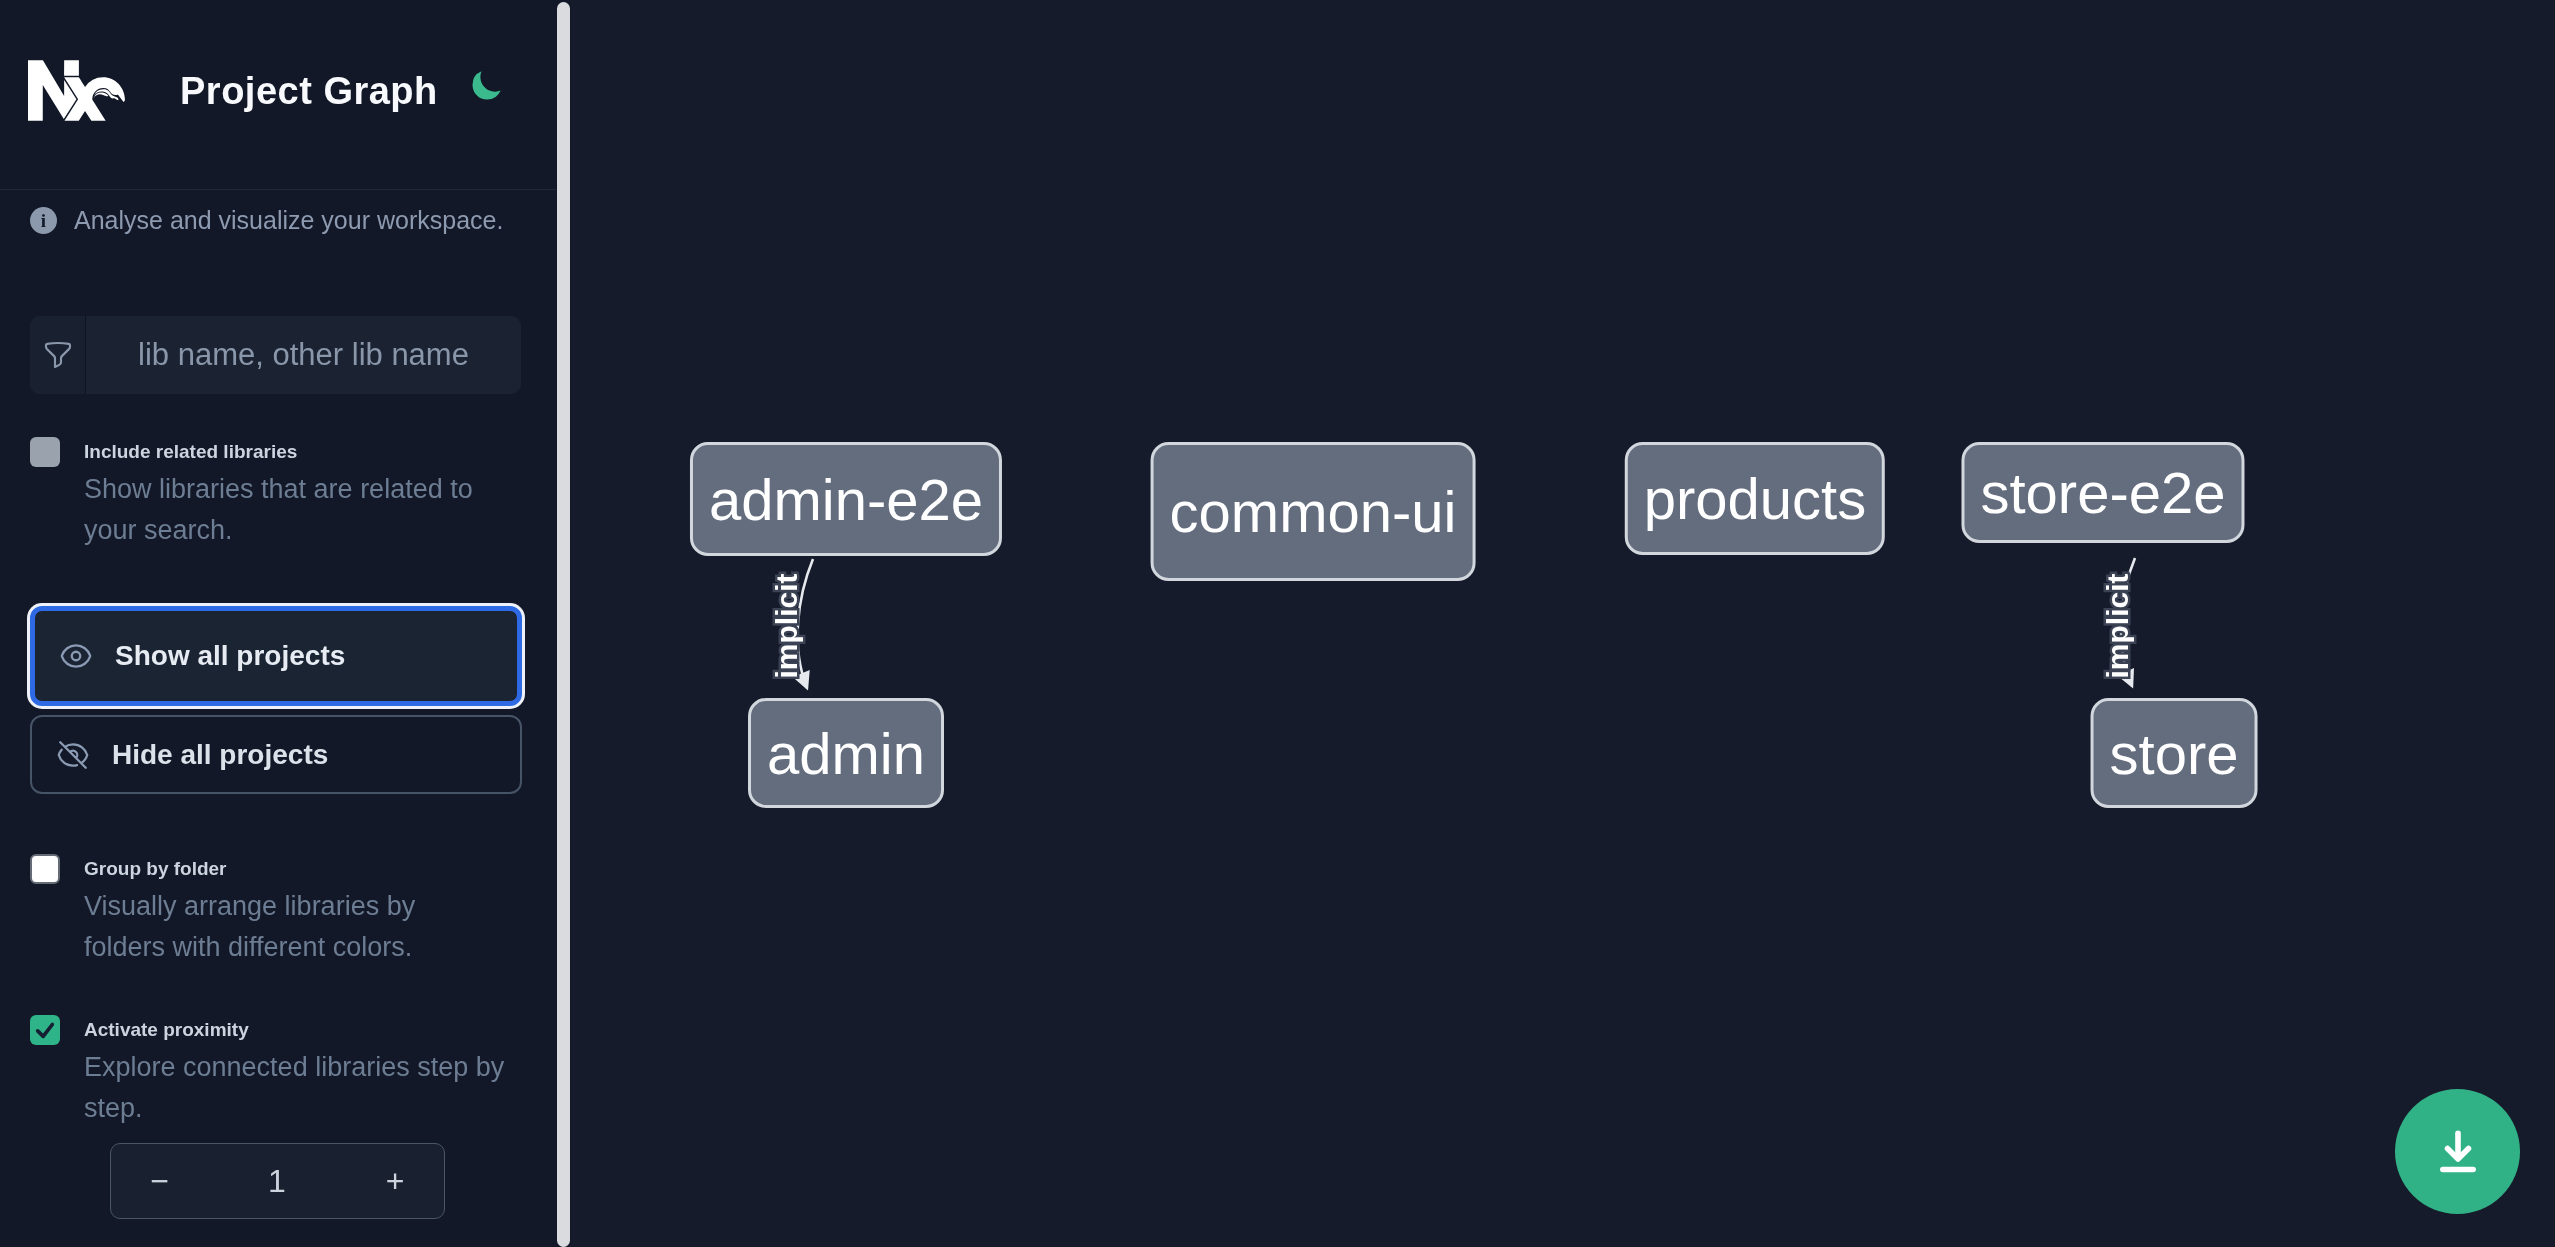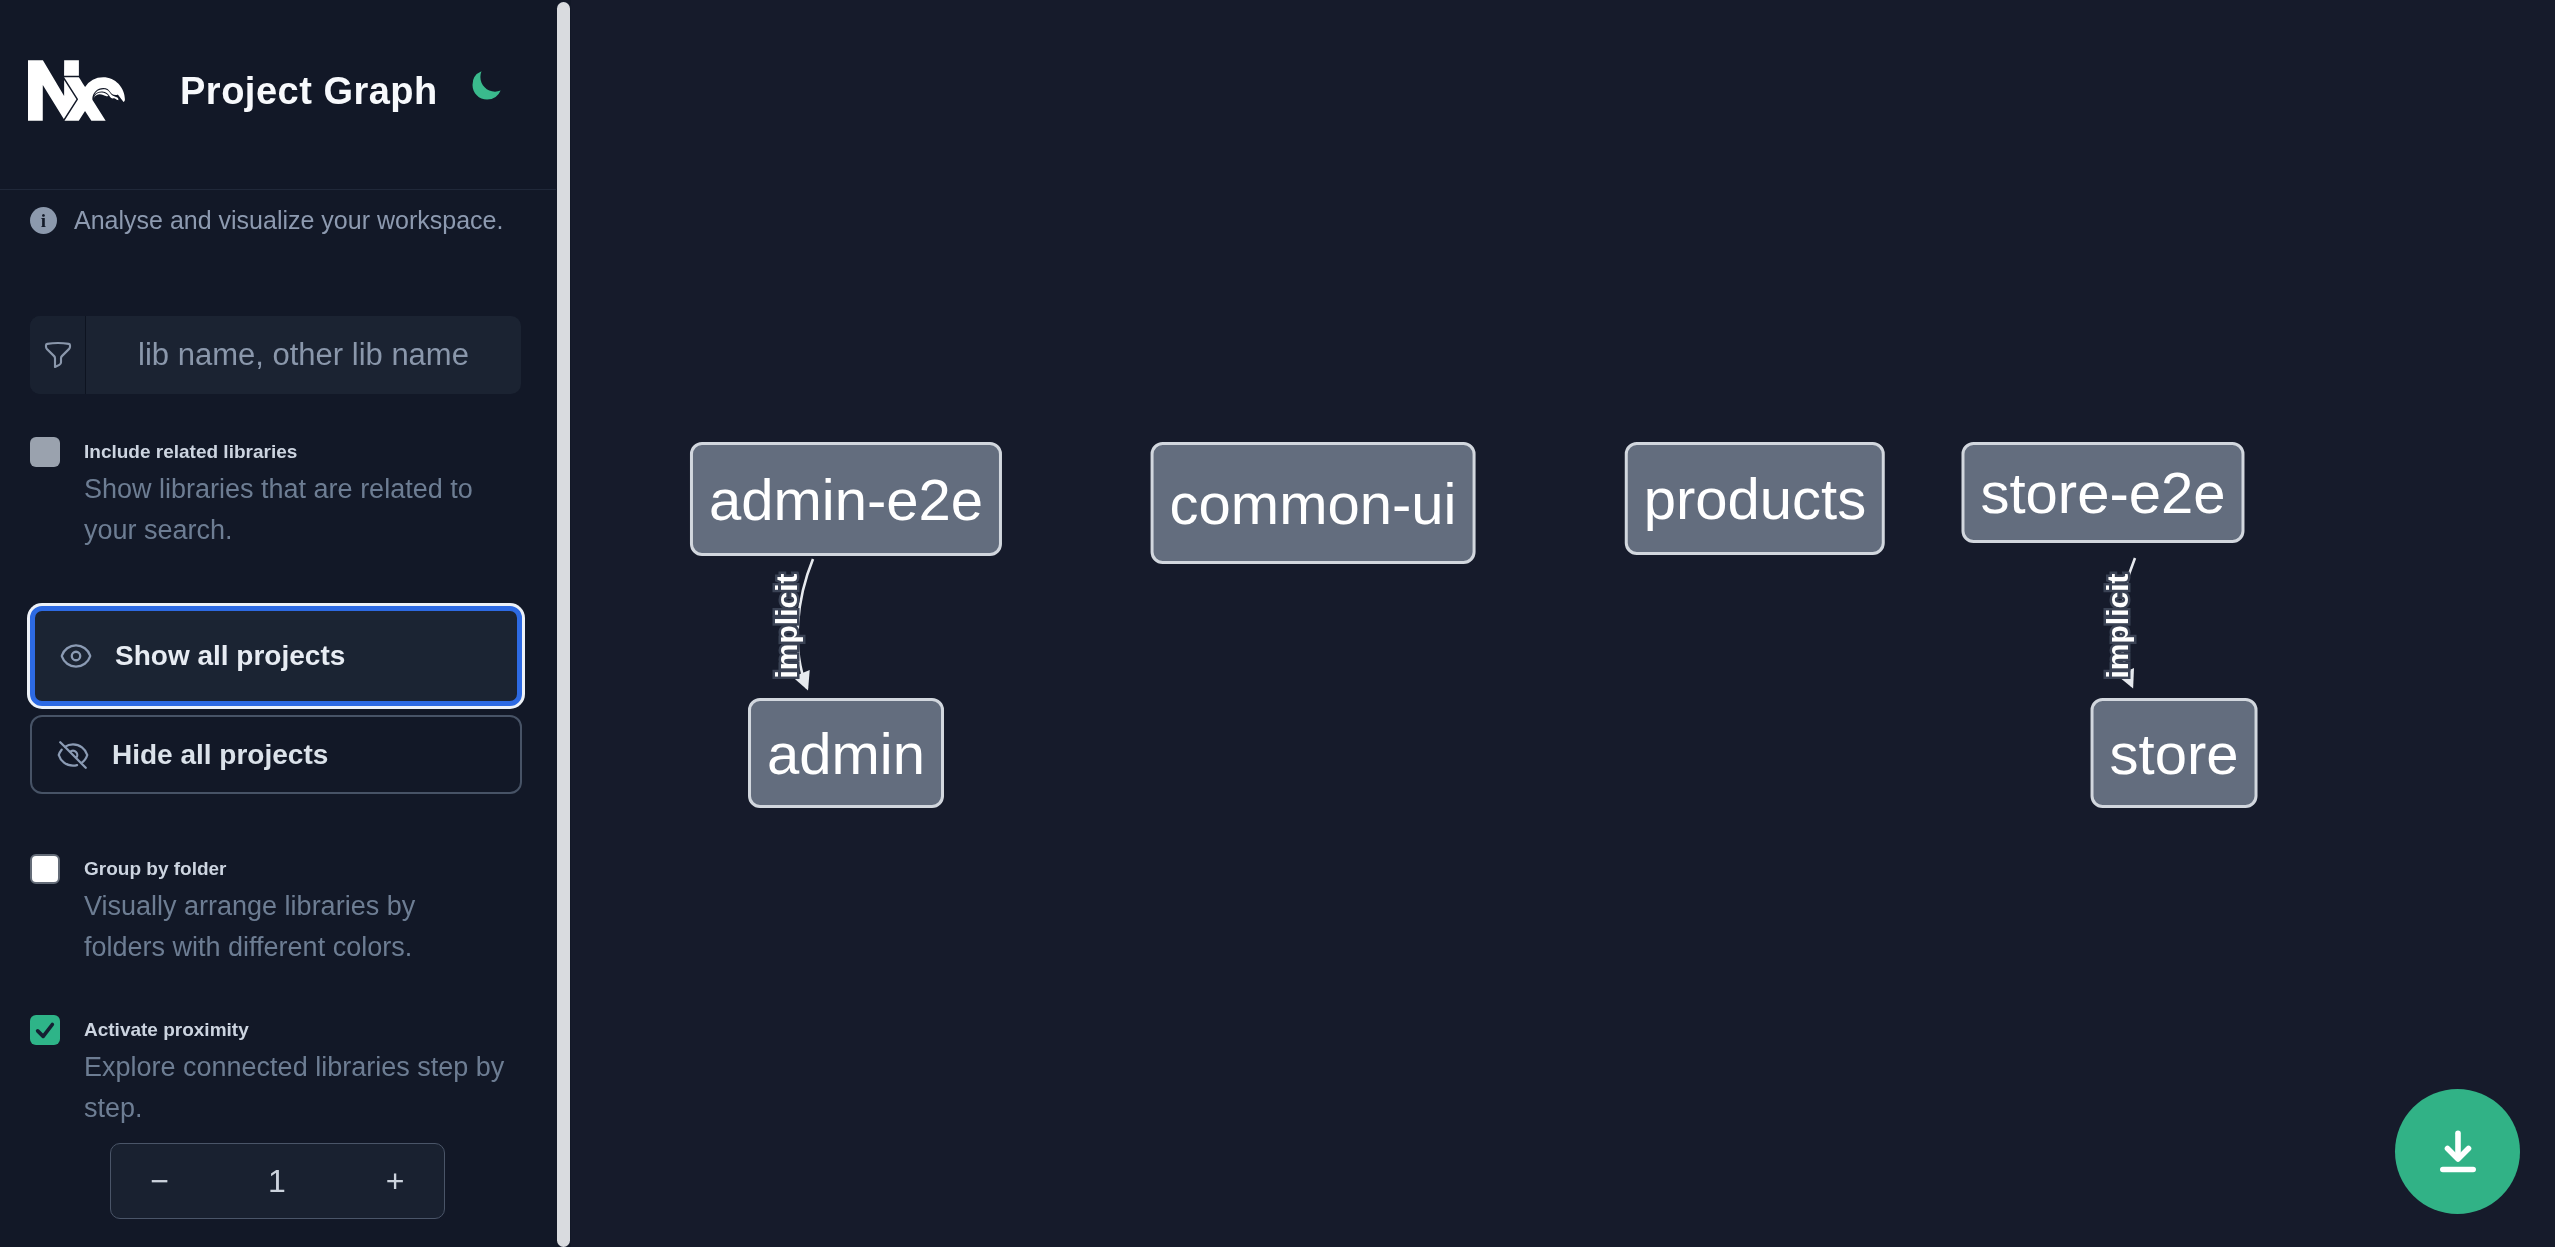--- a/index.html
+++ b/index.html
@@ -44,21 +44,21 @@
   .stepper{position:absolute;left:110px;top:1143px;width:333px;height:74px;display:flex;border:1px solid #4a5568;border-radius:10px;overflow:hidden;background:#192130;}
   .stepper .cell{display:flex;align-items:center;justify-content:center;color:#ccd3dd;font-size:32px;box-sizing:border-box;background:transparent;border:none;font-family:inherit;}
   .step-dec{width:97px;border-right:1px solid #4a5568;cursor:pointer;}
   .step-val{width:138px;}
   .step-inc{flex:1;border-left:1px solid #4a5568;cursor:pointer;}
   
   .canvas{position:absolute;left:571px;top:0;width:1984px;height:1247px;background:#161b2b;}
   .edges-svg{position:absolute;left:0;top:0;width:1984px;height:1247px;}
   .graph-node{
     position:absolute;transform:translateX(-50%);
-    background:#636d7e;border:3px solid #d2d7de;border-radius:12px;
+    background:#636d7e;border:3px solid #d2d7de;border-radius:18px;
     color:#ffffff;font-size:58px;display:flex;align-items:center;justify-content:center;
     padding:0 16px;box-sizing:border-box;white-space:nowrap;cursor:pointer;
   }
   .fab{
     position:absolute;left:1824px;top:1089px;width:125px;height:125px;border-radius:50%;
     background:#31b286;border:none;cursor:pointer;display:flex;align-items:center;justify-content:center;
   }
   .fab svg{width:56px;height:56px;}
 </style>
 </head>
@@ -153,21 +153,21 @@
     </defs>
     <g id="edge-layer">
         <path d="M 242 559 C 226 598 220 648 236 688" fill="none" stroke="#e6e9ee" stroke-width="2.6" marker-end="url(#arrow)"></path>
         <text x="218" y="626" transform="rotate(-90 218 626)" text-anchor="middle" dominant-baseline="middle" fill="#ffffff" stroke="#3a4254" stroke-width="5" paint-order="stroke" font-size="30" font-weight="bold">implicit</text>
         <path d="M 1564 558 C 1548 596 1544 648 1561 686" fill="none" stroke="#e6e9ee" stroke-width="2.6" marker-end="url(#arrow)"></path>
         <text x="1549" y="626" transform="rotate(-90 1549 626)" text-anchor="middle" dominant-baseline="middle" fill="#ffffff" stroke="#3a4254" stroke-width="5" paint-order="stroke" font-size="30" font-weight="bold">implicit</text>
       </g>
   </svg>
   <div id="node-layer">
       <div class="graph-node" style="left: 275px; top: 442px; height: 114px;">admin-e2e</div>
-      <div class="graph-node" style="left: 742px; top: 442px; height: 122px;">common-ui</div>
+      <div class="graph-node" style="left: 742px; top: 442px; height: 139px;">common-ui</div>
       <div class="graph-node" style="left: 1184px; top: 442px; height: 113px;">products</div>
       <div class="graph-node" style="left: 1532px; top: 442px; height: 101px;">store-e2e</div>
       <div class="graph-node" style="left: 275px; top: 698px; height: 110px;">admin</div>
       <div class="graph-node" style="left: 1603px; top: 698px; height: 110px;">store</div>
     </div>
 
   <button class="fab">
     <svg viewBox="0 0 24 24" fill="none" stroke="#ffffff" stroke-width="2.4" stroke-linecap="round" stroke-linejoin="round">
       <path d="M12 4v10"></path>
       <path d="M7.5 10.5 12 15l4.5-4.5"></path>

